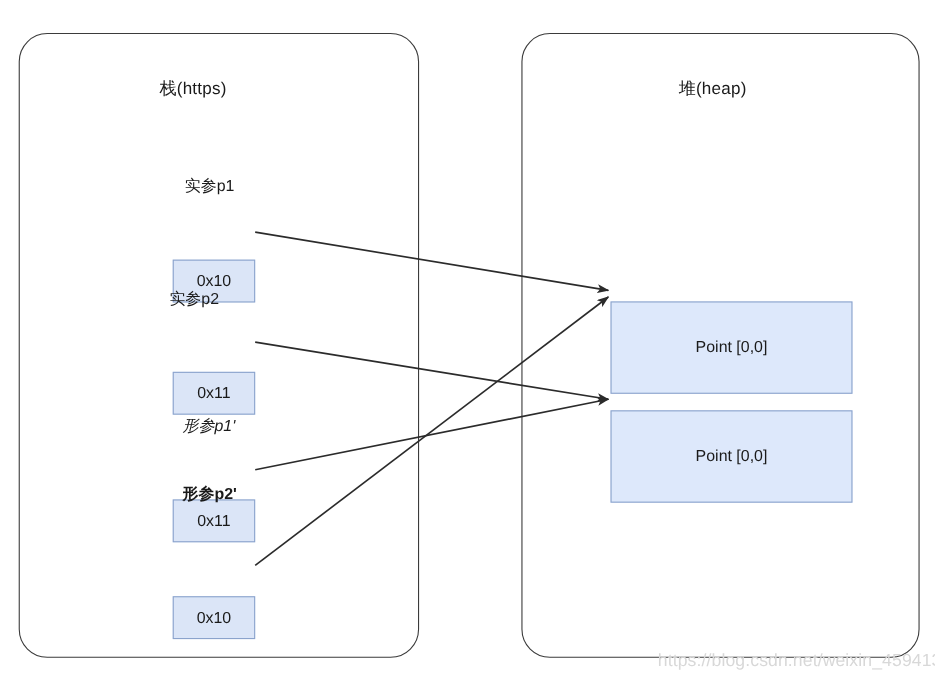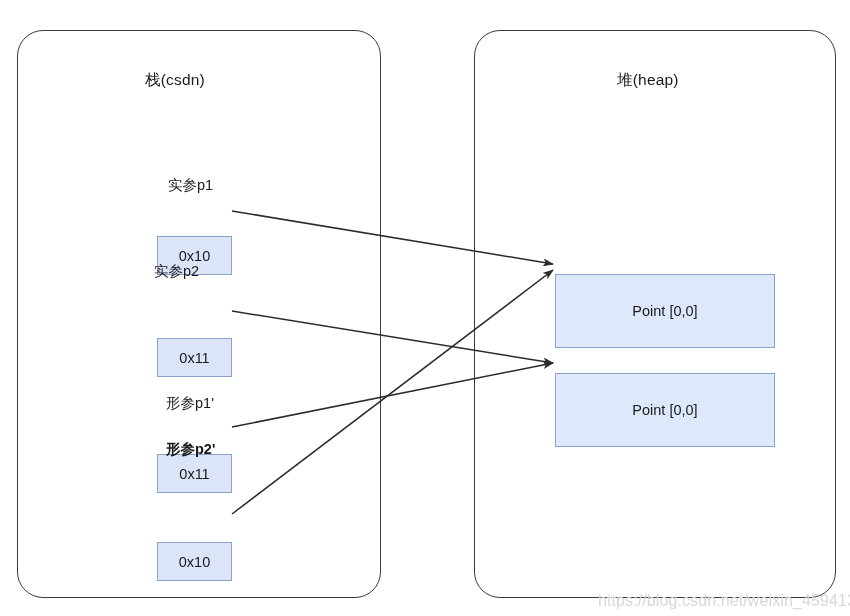--- a/index.html
+++ b/index.html
@@ -56,34 +56,34 @@
     display: flex;
     align-items: center;
     justify-content: center;
     font-size: 14.5px;
     color: #1a1a1a;
     margin-top: 46px;
   }
   .stack-box { width: 75px; height: 39px; left: 157px; }
   .heap-box {
     width: 220px;
-    height: 74px;
+    height: 84px;
     left: 555px;
     background: #dde8fb;
     border: 1.3px solid #8ba3cc;
   }
 
   #box-p1      { top: 190px; }
   #box-p2      { top: 292px; }
   #box-fp1     { top: 408px; }
   #box-fp2     { top: 496px; }
 
-  #lbl-p1  { left: 168px; top: 160px; margin-top: 16px; }
+  #lbl-p1  { left: 168px; top: 160px; }
   #lbl-p2  { left: 154px; top: 262px; }
-  #lbl-fp1 { left: 166px; top: 394px; }
+  #lbl-fp1 { left: 166px; top: 378px; font-style: italic; }
   #lbl-fp2 { left: 166px; top: 440px; font-weight: bold; }
 
   #heap-box-1 { top: 228px; }
   #heap-box-2 { top: 327px; }
 
   #arrows {
     position: absolute;
     left: 0;
     top: 0;
     width: 850px;
@@ -102,21 +102,21 @@
   }
 </style>
 </head>
 <body>
 
 <div id="canvas">
 
   <div class="region" id="stack-region"></div>
   <div class="region" id="heap-region"></div>
 
-  <div class="region-title" id="stack-title">栈(csdn)</div>
+  <div class="region-title" id="stack-title">栈(https)</div>
 
   <div class="region-title" id="heap-title">堆(heap)</div>
 
   <div class="var-label" id="lbl-p1">实参p1</div>
   <div class="mem-box stack-box" id="box-p1">0x10</div>
 
   <div class="var-label" id="lbl-p2">实参p2</div>
   <div class="mem-box stack-box" id="box-p2">0x11</div>
 
   <div class="var-label" id="lbl-fp1">形参p1'</div>

